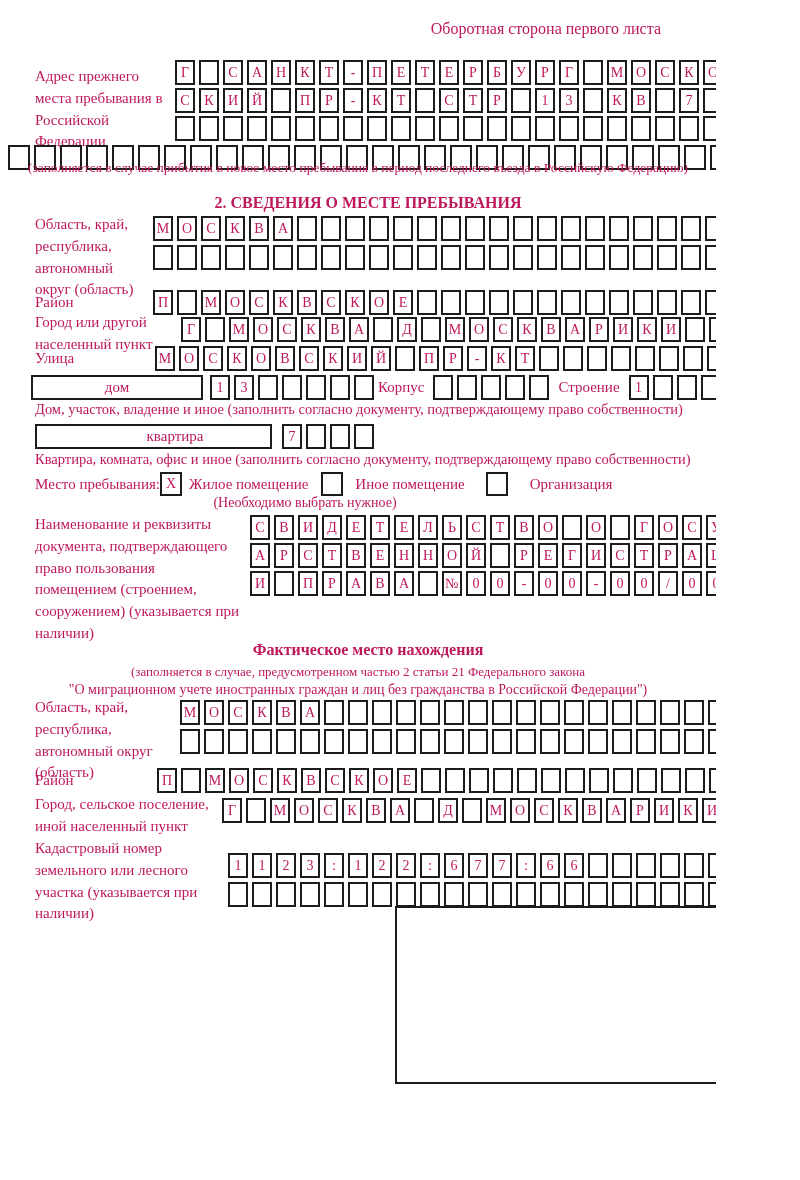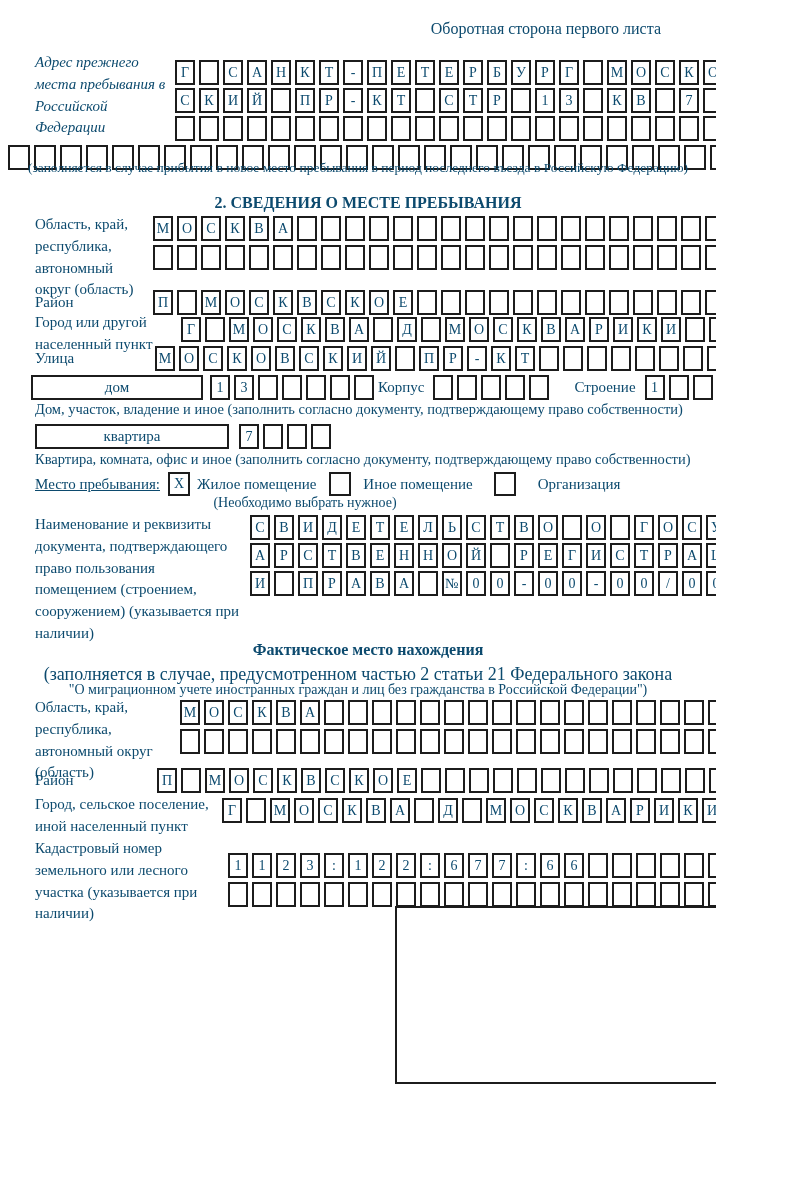--- a/index.html
+++ b/index.html
@@ -1,18 +1,18 @@
 <!DOCTYPE html>
 <html><head>
 <meta charset="utf-8">
 <style>
   html,body{margin:0;padding:0;background:#fff;}
   .page{
     position:relative;width:716px;height:1180px;background:#fff;overflow:hidden;
-    font-family:"Liberation Serif","DejaVu Serif",serif;color:#0c4a6e;
+    font-family:"Liberation Serif","DejaVu Serif",serif;color:#be185d;
   }
   .header-note{position:absolute;top:20px;right:55px;font-size:16px;}
   .lbl{position:absolute;font-size:15px;line-height:1.45;}
   .boxrow{position:absolute;white-space:nowrap;}
   .cell{
     display:inline-block;width:16px;height:21px;border:2px solid #1c1c1c;margin-right:4px;
     text-align:center;font-size:14px;line-height:21px;vertical-align:top;background:#fff;
   }
   .cell.wide{width:18px;}
   .cap{position:absolute;left:0;width:100%;text-align:center;font-size:13.5px;}
@@ -32,21 +32,21 @@
   .bigbox{position:absolute;border:2px solid #1c1c1c;background:#fff;}
   .stamp-note{position:absolute;text-align:center;font-size:14px;line-height:1.32;}
 </style>
 </head>
 <body>
 
 <div class="page">
 
   <div class="header-note">Оборотная сторона первого листа</div>
 
-  <div class="lbl" style="left:35px;top:52px;width:140px;font-style:italic;">Адрес прежнего места пребывания в Российской Федерации</div>
+  <div class="lbl" style="left:35px;top:66px;width:140px;">Адрес прежнего места пребывания в Российской Федерации</div>
   <div class="boxrow" style="left:175px;top:60px;"><span class="cell">Г</span><span class="cell"></span><span class="cell">С</span><span class="cell">А</span><span class="cell">Н</span><span class="cell">К</span><span class="cell">Т</span><span class="cell">-</span><span class="cell">П</span><span class="cell">Е</span><span class="cell">Т</span><span class="cell">Е</span><span class="cell">Р</span><span class="cell">Б</span><span class="cell">У</span><span class="cell">Р</span><span class="cell">Г</span><span class="cell"></span><span class="cell">М</span><span class="cell">О</span><span class="cell">С</span><span class="cell">К</span><span class="cell">О</span><span class="cell">В</span></div>
   <div class="boxrow" style="left:175px;top:88px;"><span class="cell">С</span><span class="cell">К</span><span class="cell">И</span><span class="cell">Й</span><span class="cell"></span><span class="cell">П</span><span class="cell">Р</span><span class="cell">-</span><span class="cell">К</span><span class="cell">Т</span><span class="cell"></span><span class="cell">С</span><span class="cell">Т</span><span class="cell">Р</span><span class="cell"></span><span class="cell">1</span><span class="cell">3</span><span class="cell"></span><span class="cell">К</span><span class="cell">В</span><span class="cell"></span><span class="cell">7</span><span class="cell"></span><span class="cell"></span></div>
   <div class="boxrow" style="left:175px;top:116px;"><span class="cell"></span><span class="cell"></span><span class="cell"></span><span class="cell"></span><span class="cell"></span><span class="cell"></span><span class="cell"></span><span class="cell"></span><span class="cell"></span><span class="cell"></span><span class="cell"></span><span class="cell"></span><span class="cell"></span><span class="cell"></span><span class="cell"></span><span class="cell"></span><span class="cell"></span><span class="cell"></span><span class="cell"></span><span class="cell"></span><span class="cell"></span><span class="cell"></span><span class="cell"></span><span class="cell"></span></div>
   <div class="boxrow wide-cells" style="left:8px;top:145px;"><span class="cell wide"></span><span class="cell wide"></span><span class="cell wide"></span><span class="cell wide"></span><span class="cell wide"></span><span class="cell wide"></span><span class="cell wide"></span><span class="cell wide"></span><span class="cell wide"></span><span class="cell wide"></span><span class="cell wide"></span><span class="cell wide"></span><span class="cell wide"></span><span class="cell wide"></span><span class="cell wide"></span><span class="cell wide"></span><span class="cell wide"></span><span class="cell wide"></span><span class="cell wide"></span><span class="cell wide"></span><span class="cell wide"></span><span class="cell wide"></span><span class="cell wide"></span><span class="cell wide"></span><span class="cell wide"></span><span class="cell wide"></span><span class="cell wide"></span><span class="cell wide"></span><span class="cell wide"></span></div>
   <div class="cap" style="top:160px;">(заполняется в случае прибытия в новое место пребывания в период последнего въезда в Российскую Федерацию)</div>
 
   <div class="title" style="top:194px;">2. СВЕДЕНИЯ О МЕСТЕ ПРЕБЫВАНИЯ</div>
 
   <div class="lbl" style="left:35px;top:214px;width:112px;">Область, край, республика, автономный округ (область)</div>
   <div class="boxrow" style="left:153px;top:216px;"><span class="cell">М</span><span class="cell">О</span><span class="cell">С</span><span class="cell">К</span><span class="cell">В</span><span class="cell">А</span><span class="cell"></span><span class="cell"></span><span class="cell"></span><span class="cell"></span><span class="cell"></span><span class="cell"></span><span class="cell"></span><span class="cell"></span><span class="cell"></span><span class="cell"></span><span class="cell"></span><span class="cell"></span><span class="cell"></span><span class="cell"></span><span class="cell"></span><span class="cell"></span><span class="cell"></span><span class="cell"></span><span class="cell"></span></div>
@@ -59,49 +59,49 @@
   <div class="boxrow" style="left:181px;top:317px;"><span class="cell">Г</span><span class="cell"></span><span class="cell">М</span><span class="cell">О</span><span class="cell">С</span><span class="cell">К</span><span class="cell">В</span><span class="cell">А</span><span class="cell"></span><span class="cell">Д</span><span class="cell"></span><span class="cell">М</span><span class="cell">О</span><span class="cell">С</span><span class="cell">К</span><span class="cell">В</span><span class="cell">А</span><span class="cell">Р</span><span class="cell">И</span><span class="cell">К</span><span class="cell">И</span><span class="cell"></span><span class="cell"></span><span class="cell"></span></div>
 
   <div class="lbl" style="left:35px;top:348px;">Улица</div>
   <div class="boxrow" style="left:155px;top:346px;"><span class="cell">М</span><span class="cell">О</span><span class="cell">С</span><span class="cell">К</span><span class="cell">О</span><span class="cell">В</span><span class="cell">С</span><span class="cell">К</span><span class="cell">И</span><span class="cell">Й</span><span class="cell"></span><span class="cell">П</span><span class="cell">Р</span><span class="cell">-</span><span class="cell">К</span><span class="cell">Т</span><span class="cell"></span><span class="cell"></span><span class="cell"></span><span class="cell"></span><span class="cell"></span><span class="cell"></span><span class="cell"></span><span class="cell"></span><span class="cell"></span></div>
 
   <div class="hrow" style="left:31px;top:375px;">
     <span class="widebox" style="width:168px;margin-right:7px;">дом</span>
     <span class="boxrow" style="position:static;"><span class="cell">1</span><span class="cell">3</span><span class="cell"></span><span class="cell"></span><span class="cell"></span><span class="cell"></span><span class="cell"></span></span>
     <span class="inline-lbl" style="margin:0 9px 0 0;">Корпус</span>
     <span class="boxrow" style="position:static;"><span class="cell"></span><span class="cell"></span><span class="cell"></span><span class="cell"></span><span class="cell"></span></span>
-    <span class="inline-lbl" style="margin:0 9px 0 21px;">Строение</span>
+    <span class="inline-lbl" style="margin:0 9px 0 5px;">Строение</span>
     <span class="boxrow" style="position:static;"><span class="cell">1</span><span class="cell"></span><span class="cell"></span><span class="cell"></span></span>
   </div>
   <div class="cap-left" style="left:35px;top:401px;">Дом, участок, владение и иное (заполнить согласно документу, подтверждающему право собственности)</div>
 
   <div class="hrow" style="left:35px;top:424px;">
-    <span class="widebox" style="width:190px;margin-right:10px;">квартира</span>
+    <span class="widebox" style="width:190px;margin-right:10px;padding-left:43px;">квартира</span>
     <span class="boxrow" style="position:static;"><span class="cell">7</span><span class="cell"></span><span class="cell"></span><span class="cell"></span></span>
   </div>
   <div class="cap-left" style="left:35px;top:451px;">Квартира, комната, офис и иное (заполнить согласно документу, подтверждающему право собственности)</div>
 
   <div class="hrow" style="left:35px;top:471px;">
-    <span class="stay-lbl" style="margin-right:8px;text-decoration:underline;">Место пребывания:</span>
+    <span class="stay-lbl" style="">Место пребывания:</span>
     <span class="chk" style="margin-right:7px;">X</span>
     <span class="stay-lbl" style="margin-right:13px;">Жилое помещение</span>
     <span class="chk" style="margin-right:12px;"></span>
     <span class="stay-lbl" style="margin-right:21px;">Иное помещение</span>
     <span class="chk" style="margin-right:22px;"></span>
     <span class="stay-lbl">Организация</span>
   </div>
   <div class="cap" style="left:150px;top:495px;width:310px;font-size:14px;">(Необходимо выбрать нужное)</div>
 
   <div class="lbl" style="left:35px;top:514px;width:205px;">Наименование и реквизиты документа, подтверждающего право пользования помещением (строением, сооружением) (указывается при наличии)</div>
   <div class="boxrow" style="left:250px;top:515px;"><span class="cell">С</span><span class="cell">В</span><span class="cell">И</span><span class="cell">Д</span><span class="cell">Е</span><span class="cell">Т</span><span class="cell">Е</span><span class="cell">Л</span><span class="cell">Ь</span><span class="cell">С</span><span class="cell">Т</span><span class="cell">В</span><span class="cell">О</span><span class="cell"></span><span class="cell">О</span><span class="cell"></span><span class="cell">Г</span><span class="cell">О</span><span class="cell">С</span><span class="cell">У</span><span class="cell">Д</span></div>
   <div class="boxrow" style="left:250px;top:543px;"><span class="cell">А</span><span class="cell">Р</span><span class="cell">С</span><span class="cell">Т</span><span class="cell">В</span><span class="cell">Е</span><span class="cell">Н</span><span class="cell">Н</span><span class="cell">О</span><span class="cell">Й</span><span class="cell"></span><span class="cell">Р</span><span class="cell">Е</span><span class="cell">Г</span><span class="cell">И</span><span class="cell">С</span><span class="cell">Т</span><span class="cell">Р</span><span class="cell">А</span><span class="cell">Ц</span><span class="cell">И</span></div>
   <div class="boxrow" style="left:250px;top:571px;"><span class="cell">И</span><span class="cell"></span><span class="cell">П</span><span class="cell">Р</span><span class="cell">А</span><span class="cell">В</span><span class="cell">А</span><span class="cell"></span><span class="cell">№</span><span class="cell">0</span><span class="cell">0</span><span class="cell">-</span><span class="cell">0</span><span class="cell">0</span><span class="cell">-</span><span class="cell">0</span><span class="cell">0</span><span class="cell">/</span><span class="cell">0</span><span class="cell">0</span><span class="cell">0</span></div>
 
   <div class="title" style="top:641px;">Фактическое место нахождения</div>
-  <div class="cap" style="top:664px;font-size:18px;">(заполняется в случае, предусмотренном частью 2 статьи 21 Федерального закона</div>
+  <div class="cap" style="top:664px;font-size:13px;">(заполняется в случае, предусмотренном частью 2 статьи 21 Федерального закона</div>
   <div class="cap" style="top:682px;font-size:14px;">"О миграционном учете иностранных граждан и лиц без гражданства в Российской Федерации")</div>
 
   <div class="lbl" style="left:35px;top:697px;width:150px;">Область, край, республика, автономный округ (область)</div>
   <div class="boxrow" style="left:180px;top:700px;"><span class="cell">М</span><span class="cell">О</span><span class="cell">С</span><span class="cell">К</span><span class="cell">В</span><span class="cell">А</span><span class="cell"></span><span class="cell"></span><span class="cell"></span><span class="cell"></span><span class="cell"></span><span class="cell"></span><span class="cell"></span><span class="cell"></span><span class="cell"></span><span class="cell"></span><span class="cell"></span><span class="cell"></span><span class="cell"></span><span class="cell"></span><span class="cell"></span><span class="cell"></span><span class="cell"></span><span class="cell"></span></div>
   <div class="boxrow" style="left:180px;top:729px;"><span class="cell"></span><span class="cell"></span><span class="cell"></span><span class="cell"></span><span class="cell"></span><span class="cell"></span><span class="cell"></span><span class="cell"></span><span class="cell"></span><span class="cell"></span><span class="cell"></span><span class="cell"></span><span class="cell"></span><span class="cell"></span><span class="cell"></span><span class="cell"></span><span class="cell"></span><span class="cell"></span><span class="cell"></span><span class="cell"></span><span class="cell"></span><span class="cell"></span><span class="cell"></span><span class="cell"></span></div>
 
   <div class="lbl" style="left:35px;top:770px;">Район</div>
   <div class="boxrow" style="left:157px;top:768px;"><span class="cell">П</span><span class="cell"></span><span class="cell">М</span><span class="cell">О</span><span class="cell">С</span><span class="cell">К</span><span class="cell">В</span><span class="cell">С</span><span class="cell">К</span><span class="cell">О</span><span class="cell">Е</span><span class="cell"></span><span class="cell"></span><span class="cell"></span><span class="cell"></span><span class="cell"></span><span class="cell"></span><span class="cell"></span><span class="cell"></span><span class="cell"></span><span class="cell"></span><span class="cell"></span><span class="cell"></span><span class="cell"></span><span class="cell"></span></div>
 
   <div class="lbl" style="left:35px;top:794px;width:205px;">Город, сельское поселение, иной населенный пункт</div>

